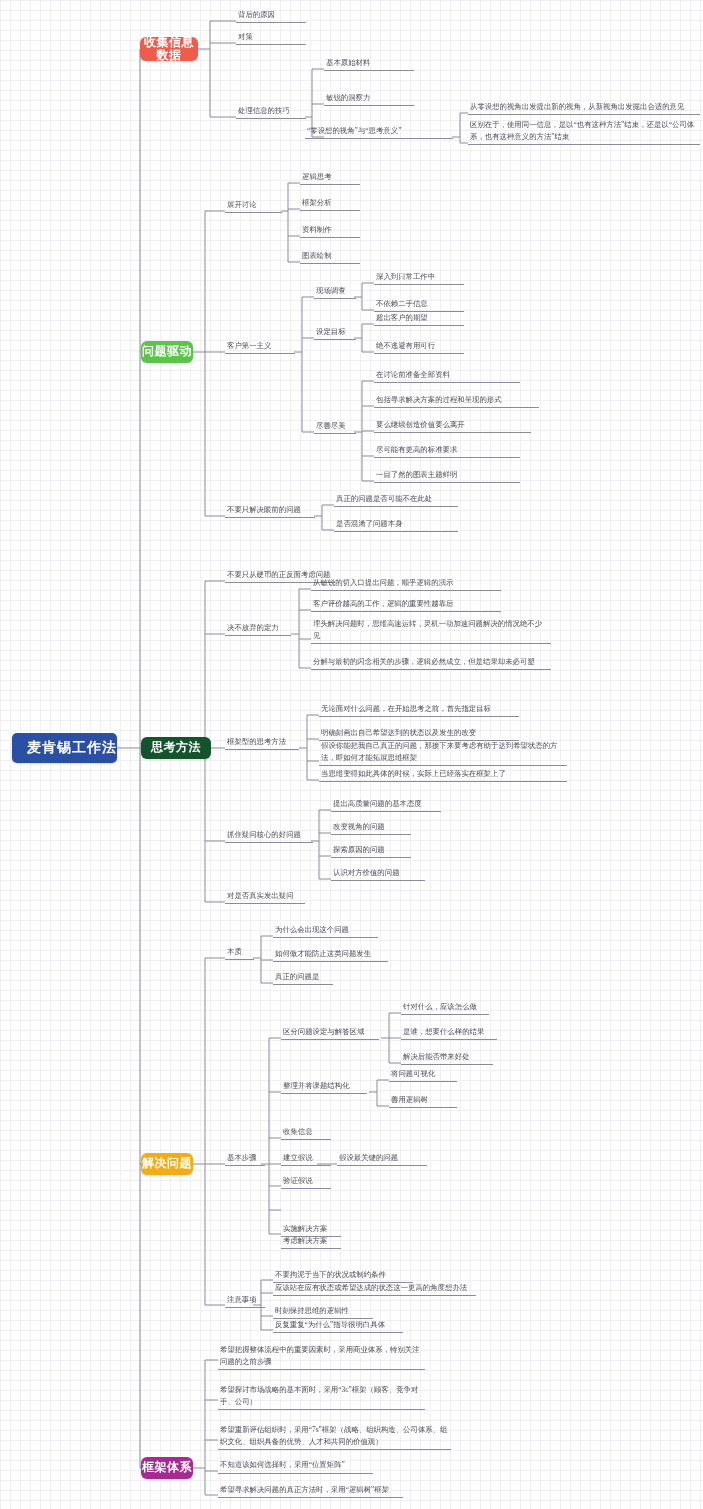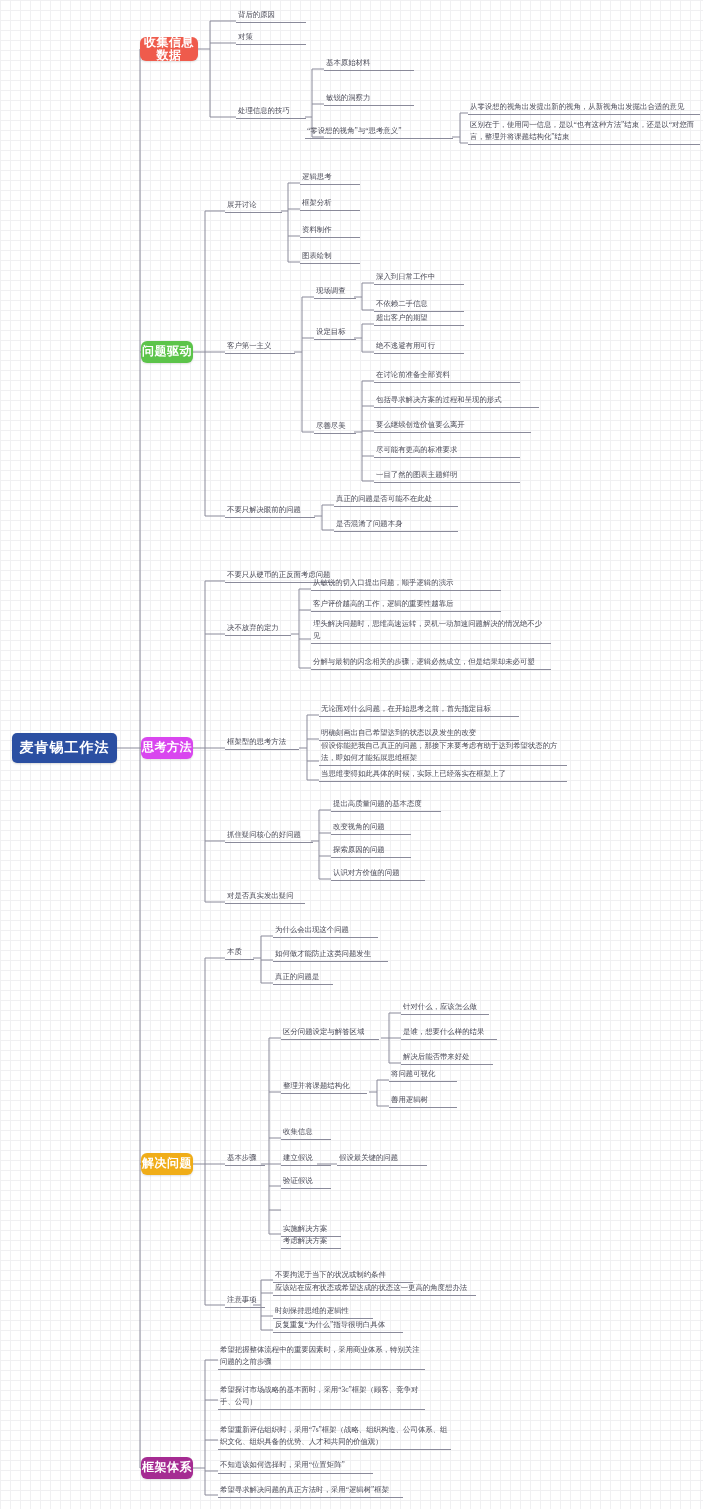--- a/index.html
+++ b/index.html
@@ -16,21 +16,21 @@
   }
   #canvas{position:absolute;left:0;top:0;width:703px;height:1509px;}
   svg.links{position:absolute;left:0;top:0;width:703px;height:1509px;pointer-events:none;}
 
   .node{position:absolute;box-sizing:border-box;}
 
   
   .root{
     background:#2b4fa2;color:#ffffff;border-radius:5px;
     font-weight:bold;font-size:14px;letter-spacing:1px;
-    display:flex;align-items:center;justify-content:center;
+    display:flex;align-items:center;justify-content:flex-end;
     font-family:"Liberation Sans","DejaVu Sans",sans-serif;
     box-shadow:0 1px 2px rgba(0,0,0,.15);
   }
   
   .lvl1{
     border-radius:6px;color:#ffffff;font-weight:bold;font-size:12px;
     display:flex;align-items:center;justify-content:center;
     font-family:"Liberation Sans","DejaVu Sans",sans-serif;
     letter-spacing:.5px;
     box-shadow:0 1px 2px rgba(0,0,0,.12);
@@ -206,21 +206,21 @@
 <div class="node root" style="left:12px;top:733px;width:105px;height:30px;">
   <span>麦肯锡工作法</span>
 </div>
 
 <div class="node lvl1" style="left:140px;top:37px;width:58px;height:24px;background:#ef5b4c;">
   <span>收集信息数据</span>
 </div>
 <div class="node lvl1" style="left:141px;top:341px;width:52px;height:22px;background:#5cc44a;">
   <span>问题驱动</span>
 </div>
-<div class="node lvl1" style="left:141px;top:737px;width:52px;height:22px;background:#d946ef;">
+<div class="node lvl1" style="left:141px;top:737px;width:70px;height:22px;background:#14532d;">
   <span>思考方法</span>
 </div>
 <div class="node lvl1" style="left:141px;top:1153px;width:52px;height:22px;background:#f0ad18;">
   <span>解决问题</span>
 </div>
 <div class="node lvl1" style="left:141px;top:1457px;width:52px;height:22px;background:#a52b92;">
   <span>框架体系</span>
 </div>
 
 <div class="node txt underline" style="left:236px;top:8px;width:70px;height:15px;">
@@ -238,21 +238,21 @@
 <div class="node txt underline" style="left:324px;top:91px;width:90px;height:15px;">
   <span>敏锐的洞察力</span>
 </div>
 <div class="node txt underline" style="left:305px;top:124px;width:148px;height:15px;">
   <span>“零设想的视角”与“思考意义”</span>
 </div>
 <div class="node txt underline" style="left:468px;top:100px;width:232px;height:15px;">
   <span>从零设想的视角出发提出新的视角，从新视角出发掘出合适的意见</span>
 </div>
 <div class="node txt underline" style="left:468px;top:119px;width:232px;height:26px;">
-  <span>区别在于，使用同一信息，是以“也有这种方法”结束，还是以“对您而言，整理并将课题结构化”结束</span>
+  <span>区别在于，使用同一信息，是以“也有这种方法”结束，还是以“公司体系，也有这种意义的方法”结束</span>
 </div>
 
 <div class="node txt underline" style="left:225px;top:198px;width:57px;height:15px;">
   <span>展开讨论</span>
 </div>
 <div class="node txt underline" style="left:300px;top:170px;width:60px;height:15px;">
   <span>逻辑思考</span>
 </div>
 <div class="node txt underline" style="left:300px;top:196px;width:60px;height:15px;">
   <span>框架分析</span>

